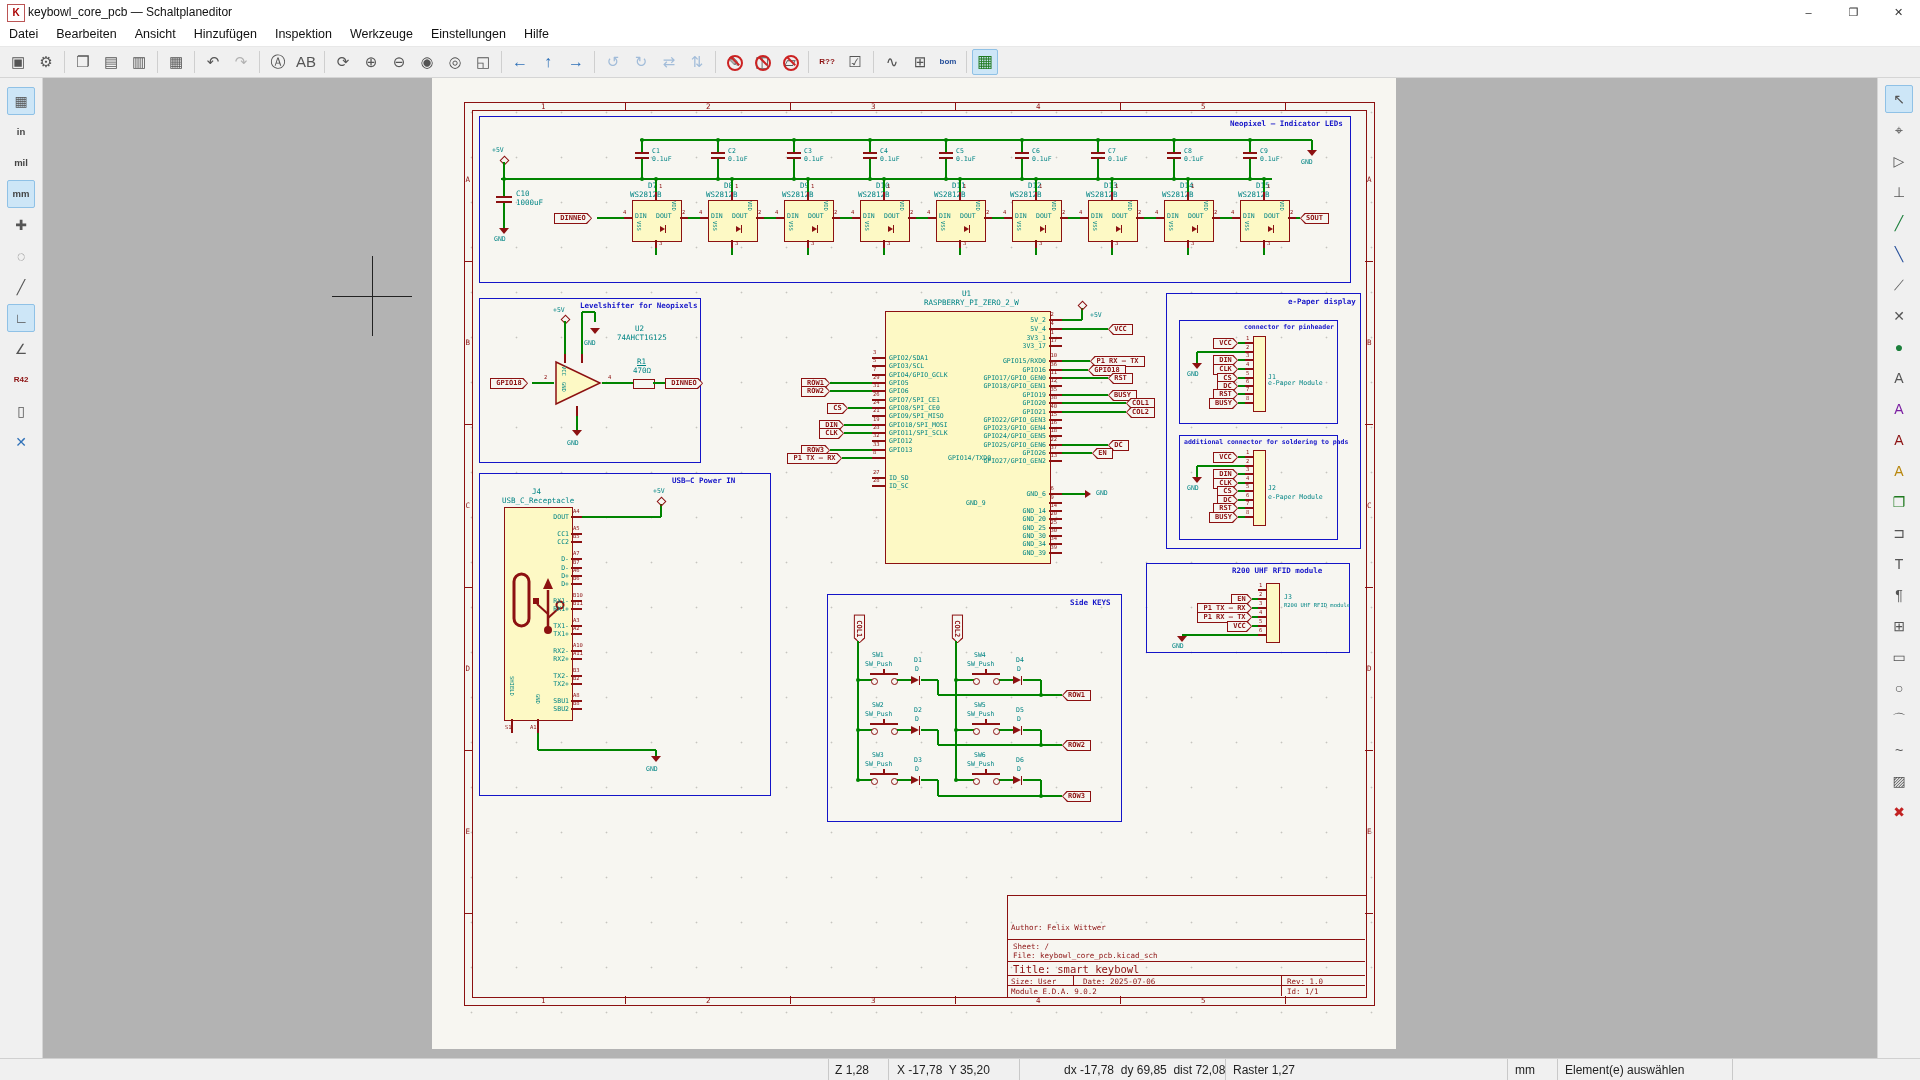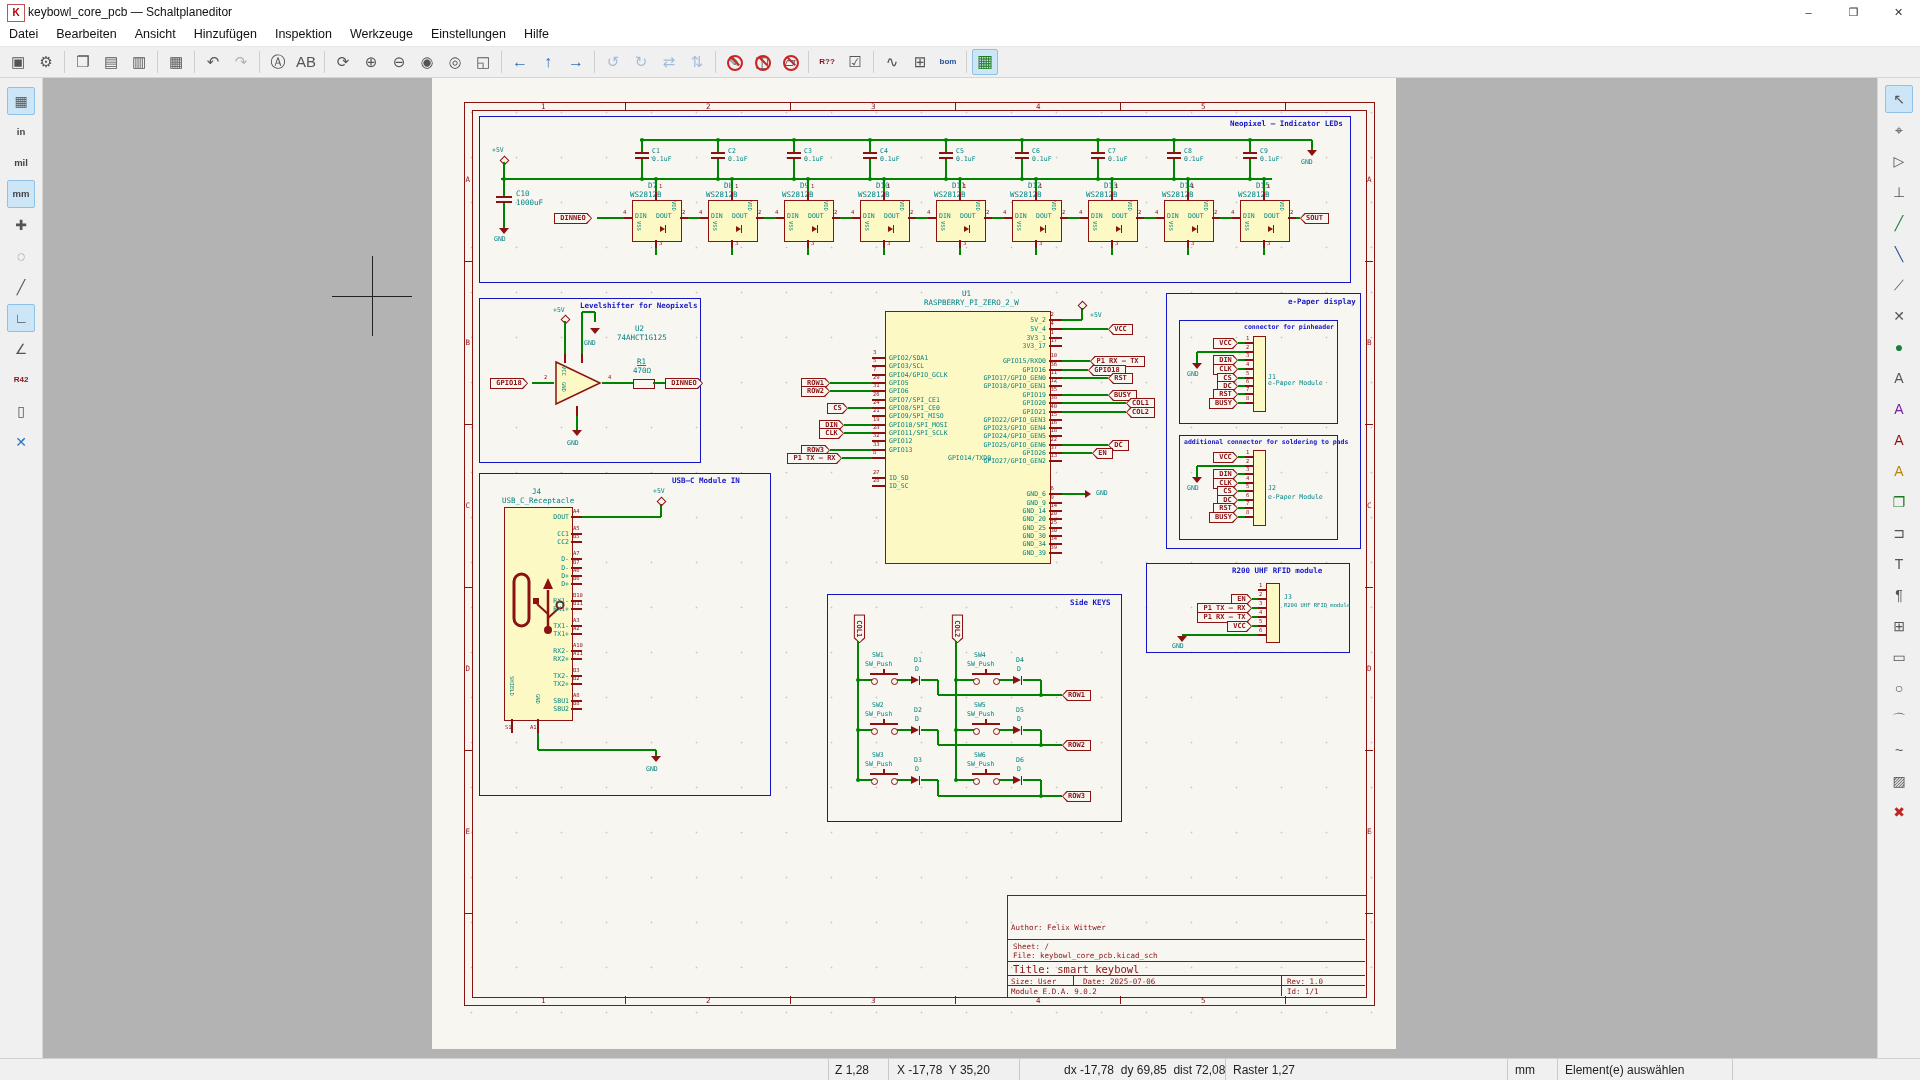--- a/index.html
+++ b/index.html
@@ -457,21 +457,21 @@
         <div class="abs" style="left: 221px; top: 304.3px; width: 12px; height: 1.4px; background: rgb(0, 132, 0);"></div>
         <div class="abs" style="left: 233px; top: 299.5px; width: 38px; height: 11.5px; background: rgb(140, 17, 17); clip-path: polygon(0px 0px, calc(100% - 5px) 0px, 100% 50%, calc(100% - 5px) 100%, 0px 100%); transform: none;">
           <div class="abs" style="left: 1px; top: 1px; width: 36px; height: 9.5px; background: rgb(247, 246, 241); clip-path: polygon(0px 0px, calc(100% - 5px) 0px, 100% 50%, calc(100% - 5px) 100%, 0px 100%);"></div>
           <span style="position: absolute; left: 0px; top: 0px; width: 100%; height: 100%; display: flex; align-items: center; justify-content: center; color: rgb(140, 17, 17); font-family: &quot;DejaVu Sans Mono&quot;, monospace; font-size: 7px; font-weight: bold;">DINNEO</span>
         </div>
         <div class="abs" style="left: 144.35px; top: 328px; width: 1.3px; height: 10px; background: rgb(140, 17, 17);"></div>
         <div class="abs" style="left: 144.3px; top: 338px; width: 1.4px; height: 14px; background: rgb(0, 132, 0);"></div>
         <div class="abs" style="left: 140px; top: 352px; width: 0px; height: 0px; border-left: 5px solid transparent; border-right: 5px solid transparent; border-top: 6px solid rgb(140, 17, 17);"></div>
         <div class="abs t f6" style="left: 135px; top: 362px;">GND</div>
         <div class="abs secbox" style="left: 47px; top: 395px; width: 290px; height: 321px;"></div>
-        <div class="abs t f7 blue" style="left: 240px; top: 399px;">USB—C Module IN</div>
+        <div class="abs t f7 blue" style="left: 240px; top: 399px;">USB—C Power IN</div>
         <div class="abs t f7" style="left: 100px; top: 410px;">J4</div>
         <div class="abs t f7" style="left: 70px; top: 419px;">USB_C_Receptacle</div>
         <div class="abs ybox" style="left: 72px; top: 429px; width: 67px; height: 212px;"></div>
         <svg width="56" height="92" style="position: absolute; left: 78px; top: 478px;">
           <rect x="4" y="18" width="15" height="52" rx="7.5" fill="none" stroke="#8c1111" stroke-width="3"></rect>
           <line x1="38" y1="72" x2="38" y2="34" stroke="#8c1111" stroke-width="2.5"></line>
           <circle cx="38" cy="74" r="4" fill="#8c1111"></circle>
           <polygon points="38,22 33,33 43,33" fill="#8c1111"></polygon>
           <line x1="38" y1="58" x2="27" y2="48" stroke="#8c1111" stroke-width="2"></line>
           <rect x="23" y="42" width="6" height="6" fill="#8c1111"></rect>
@@ -648,21 +648,21 @@
         <div class="abs t f5 red" style="left: 618.5px; top: 375px;">13</div>
         <div class="abs t f6" style="left: 534px; top: 380px; width: 80px; text-align: right;">GPIO27/GPIO_GEN2</div>
         <div class="abs" style="left: 617px; top: 415.35px; width: 13px; height: 1.3px; background: rgb(140, 17, 17);"></div>
         <div class="abs t f5 red" style="left: 618.5px; top: 408px;">6</div>
         <div class="abs t f6" style="left: 534px; top: 413px; width: 80px; text-align: right;">GND_6</div>
         <div class="abs" style="left: 630px; top: 415.3px; width: 23px; height: 1.4px; background: rgb(0, 132, 0);"></div>
         <div class="abs" style="left: 653px; top: 412px; width: 0px; height: 0px; border-top: 4px solid transparent; border-bottom: 4px solid transparent; border-left: 6px solid rgb(140, 17, 17);"></div>
         <div class="abs t f6" style="left: 664px; top: 412px;">GND</div>
         <div class="abs" style="left: 617px; top: 424.35px; width: 13px; height: 1.3px; background: rgb(140, 17, 17);"></div>
         <div class="abs t f5 red" style="left: 618.5px; top: 417px;">9</div>
-        <div class="abs t f6" style="left: 534px; top: 422px; width: 80px; text-align: right;">GND_9</div>
+        <div class="abs t f6" style="left: 534px; top: 422px; width: 80px; ">GND_9</div>
         <div class="abs" style="left: 617px; top: 432.35px; width: 13px; height: 1.3px; background: rgb(140, 17, 17);"></div>
         <div class="abs t f5 red" style="left: 618.5px; top: 425px;">14</div>
         <div class="abs t f6" style="left: 534px; top: 430px; width: 80px; text-align: right;">GND_14</div>
         <div class="abs" style="left: 617px; top: 440.35px; width: 13px; height: 1.3px; background: rgb(140, 17, 17);"></div>
         <div class="abs t f5 red" style="left: 618.5px; top: 433px;">20</div>
         <div class="abs t f6" style="left: 534px; top: 438px; width: 80px; text-align: right;">GND_20</div>
         <div class="abs" style="left: 617px; top: 449.35px; width: 13px; height: 1.3px; background: rgb(140, 17, 17);"></div>
         <div class="abs t f5 red" style="left: 618.5px; top: 442px;">25</div>
         <div class="abs t f6" style="left: 534px; top: 447px; width: 80px; text-align: right;">GND_25</div>
         <div class="abs" style="left: 617px; top: 457.35px; width: 13px; height: 1.3px; background: rgb(140, 17, 17);"></div>

